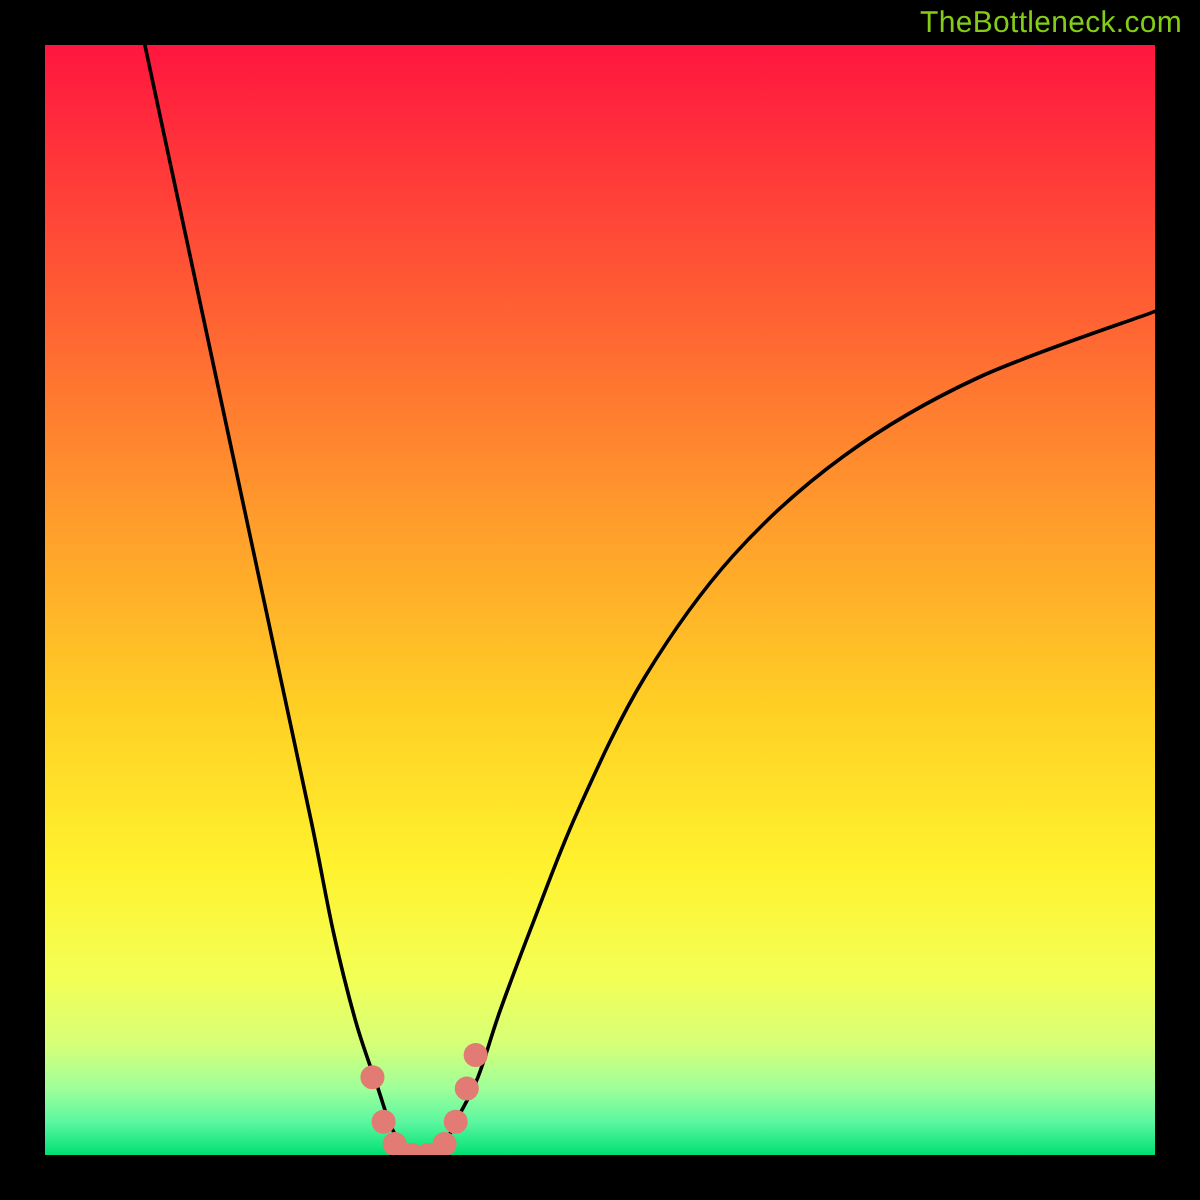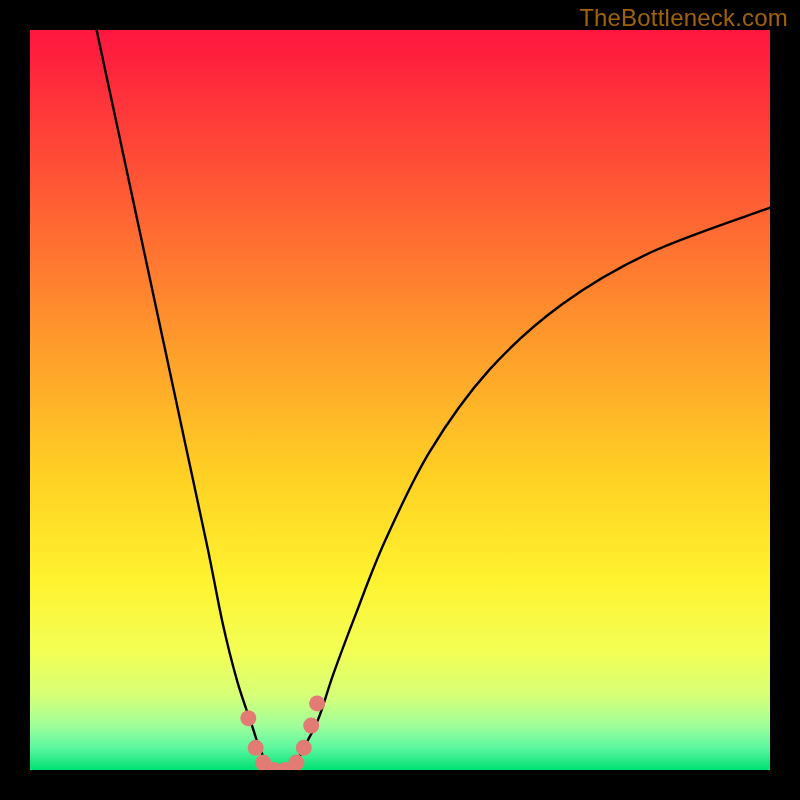--- a/index.html
+++ b/index.html
@@ -38,22 +38,22 @@
     left: 0;
     top: 0;
     width: 740px;
     height: 740px;
   }
   .watermark {
     position: absolute;
     top: 4px;
     right: 12px;
     font-family: Arial, Helvetica, sans-serif;
-    font-size: 24px;
-    color: #a16207;
+    font-size: 20px;
+    color: #84cc16;
     letter-spacing: 0.2px;
     user-select: none;
   }
 </style>
 </head>
 <body>
 
 <div class="frame">
 
   <div class="plot">

